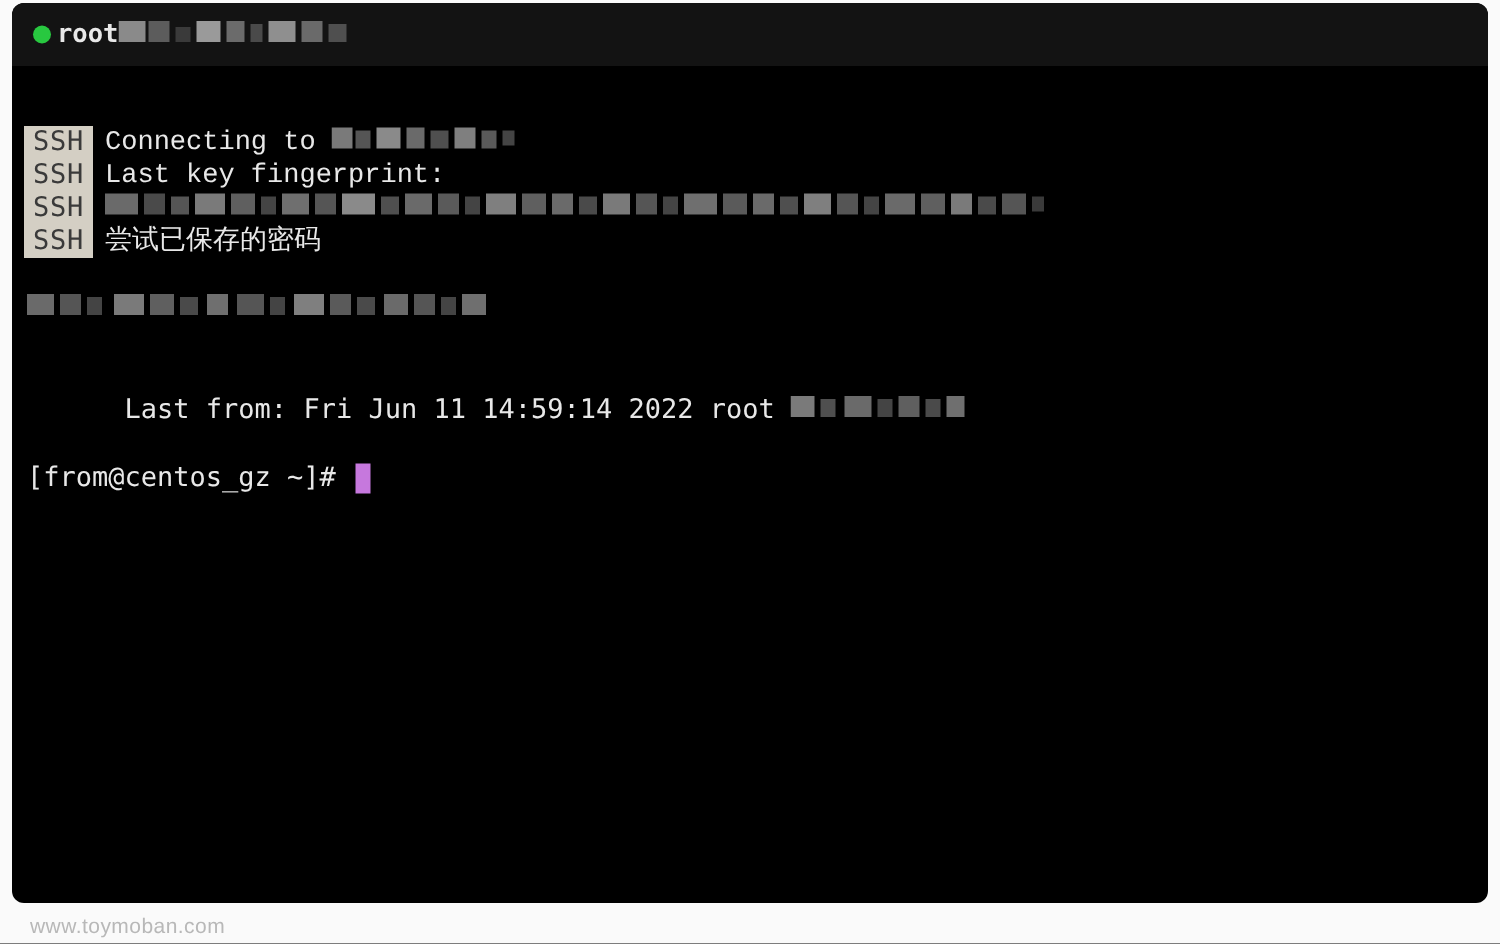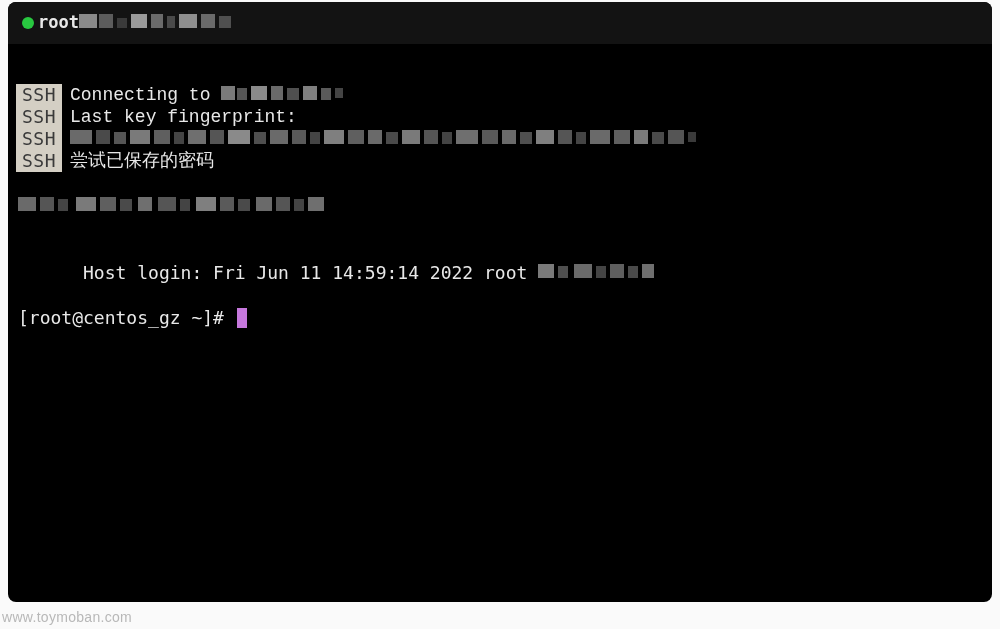--- a/index.html
+++ b/index.html
@@ -98,21 +98,21 @@
     .cursor {
       display: inline-block;
       width: 10px;
       height: 20px;
       background: #c678dd;
       margin-left: 2px;
     }
     .watermark {
       position: absolute;
       bottom: 4px;
-      left: 2px;
+      left: 20px;
       color: #b8b8b8;
       font-size: 14px;
       font-family: sans-serif;
       letter-spacing: 0.3px;
     }
   </style>
 </head>
 <body>
 
 <div class="terminal-window">
@@ -212,32 +212,32 @@
             <rect x="202" y="2" width="14" height="14" fill="#5a5a5a"></rect>
             <rect x="220" y="4" width="12" height="12" fill="#4a4a4a"></rect>
             <rect x="238" y="2" width="16" height="14" fill="#6a6a6a"></rect>
             <rect x="258" y="2" width="14" height="14" fill="#555"></rect>
             <rect x="276" y="4" width="10" height="12" fill="#444"></rect>
             <rect x="290" y="2" width="16" height="14" fill="#6f6f6f"></rect>
           </svg></span>
     </div>
 
     <div class="lastlogin">
-      <span>Host login: </span><span>Fri Jun 11 14:59:14 2022</span><span> root </span><span class="blur-block"><svg width="120" height="18">
+      <span>Last from: </span><span>Fri Jun 11 14:59:14 2022</span><span> root </span><span class="blur-block"><svg width="120" height="18">
             <rect x="0" y="2" width="16" height="14" fill="#7a7a7a"></rect>
             <rect x="20" y="4" width="10" height="12" fill="#4f4f4f"></rect>
             <rect x="36" y="2" width="18" height="14" fill="#6a6a6a"></rect>
             <rect x="58" y="4" width="10" height="12" fill="#444"></rect>
             <rect x="72" y="2" width="14" height="14" fill="#5f5f5f"></rect>
             <rect x="90" y="4" width="10" height="12" fill="#4a4a4a"></rect>
             <rect x="104" y="2" width="12" height="14" fill="#6f6f6f"></rect>
           </svg></span>
     </div>
 
     <div class="prompt-line">
-      <span>[root@centos_gz ~]# </span><span class="cursor"></span>
+      <span>[from@centos_gz ~]# </span><span class="cursor"></span>
     </div>
   </div>
 </div>
 
 <div class="watermark">
   <span>www.toymoban.com</span>
 </div>
 
 </body></html>

